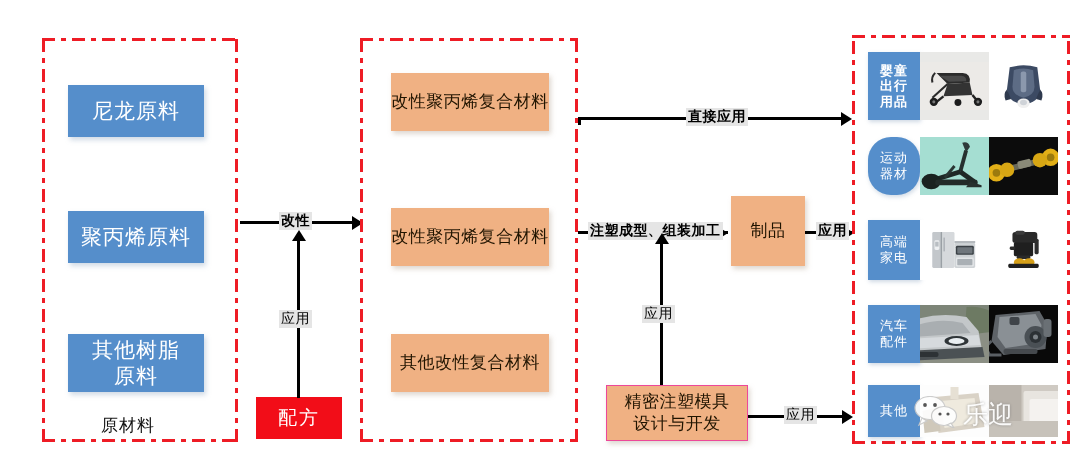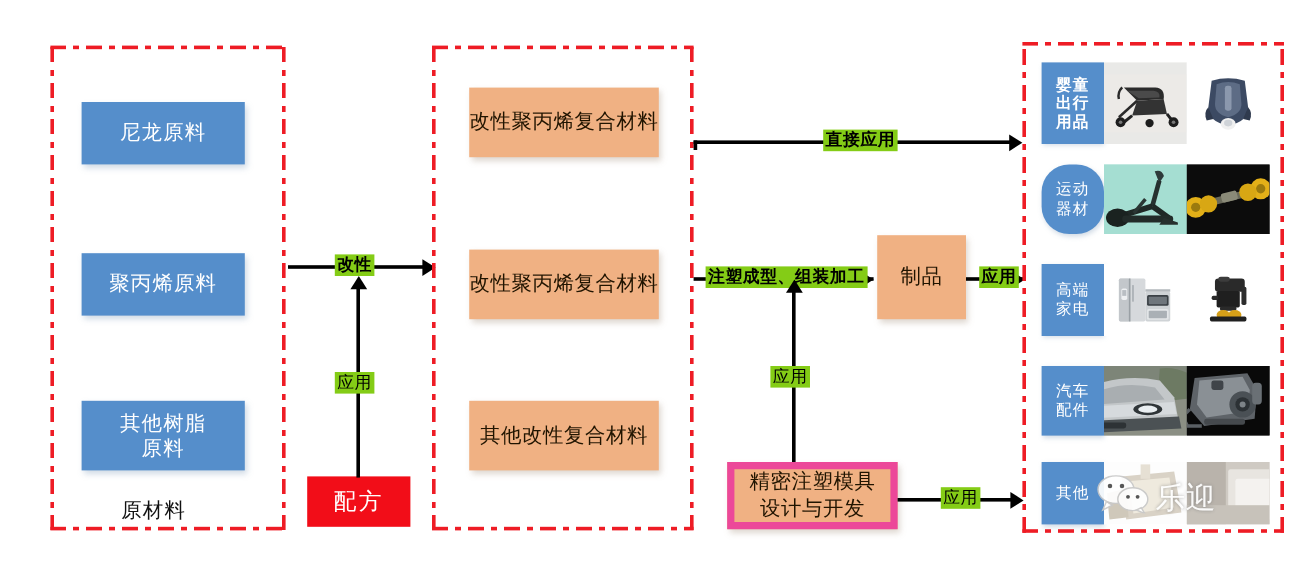--- a/index.html
+++ b/index.html
@@ -39,21 +39,21 @@
 
   
   .blue-box {
     position: absolute;
     background: #558ECB;
     color: #ffffff;
     display: flex;
     align-items: center;
     justify-content: center;
     text-align: center;
-    font-size: 17px;
+    font-size: 21px;
     line-height: 1.25;
     letter-spacing: 1px;
     box-shadow: 2px 3px 5px rgba(120,150,180,0.35);
   }
 
   
   .orange-box {
     position: absolute;
     background: #F0B183;
     color: #201400;
@@ -61,21 +61,21 @@
     align-items: center;
     justify-content: center;
     text-align: center;
     font-size: 17px;
     line-height: 1.3;
     letter-spacing: 0.5px;
     box-shadow: 2px 3px 5px rgba(160,140,120,0.35);
     font-family: "Liberation Serif", "DejaVu Serif", serif;
   }
   .orange-box.bordered {
-    border: 6px solid #ec4899;
+    border: 1px solid #ec4899;
     box-sizing: border-box;
   }
 
   
   .red-box {
     position: absolute;
     background: #F20D18;
     color: #ffffff;
     display: flex;
     align-items: center;
@@ -92,21 +92,21 @@
     color: #111111;
     letter-spacing: 1px;
     white-space: nowrap;
   }
 
   
   .arrow-label {
     position: absolute;
     font-size: 14px;
     color: #000000;
-    background: #84cc16;
+    background: #e5e5e5;
     padding: 0 2px;
     white-space: nowrap;
     letter-spacing: 0.5px;
     font-weight: bold;
   }
   .arrow-label.plain { font-weight: normal; font-size: 14px; }
 
   
   .hline { position: absolute; height: 2.5px; background: #000000; }
   .vline { position: absolute; width: 2.5px; background: #000000; }

